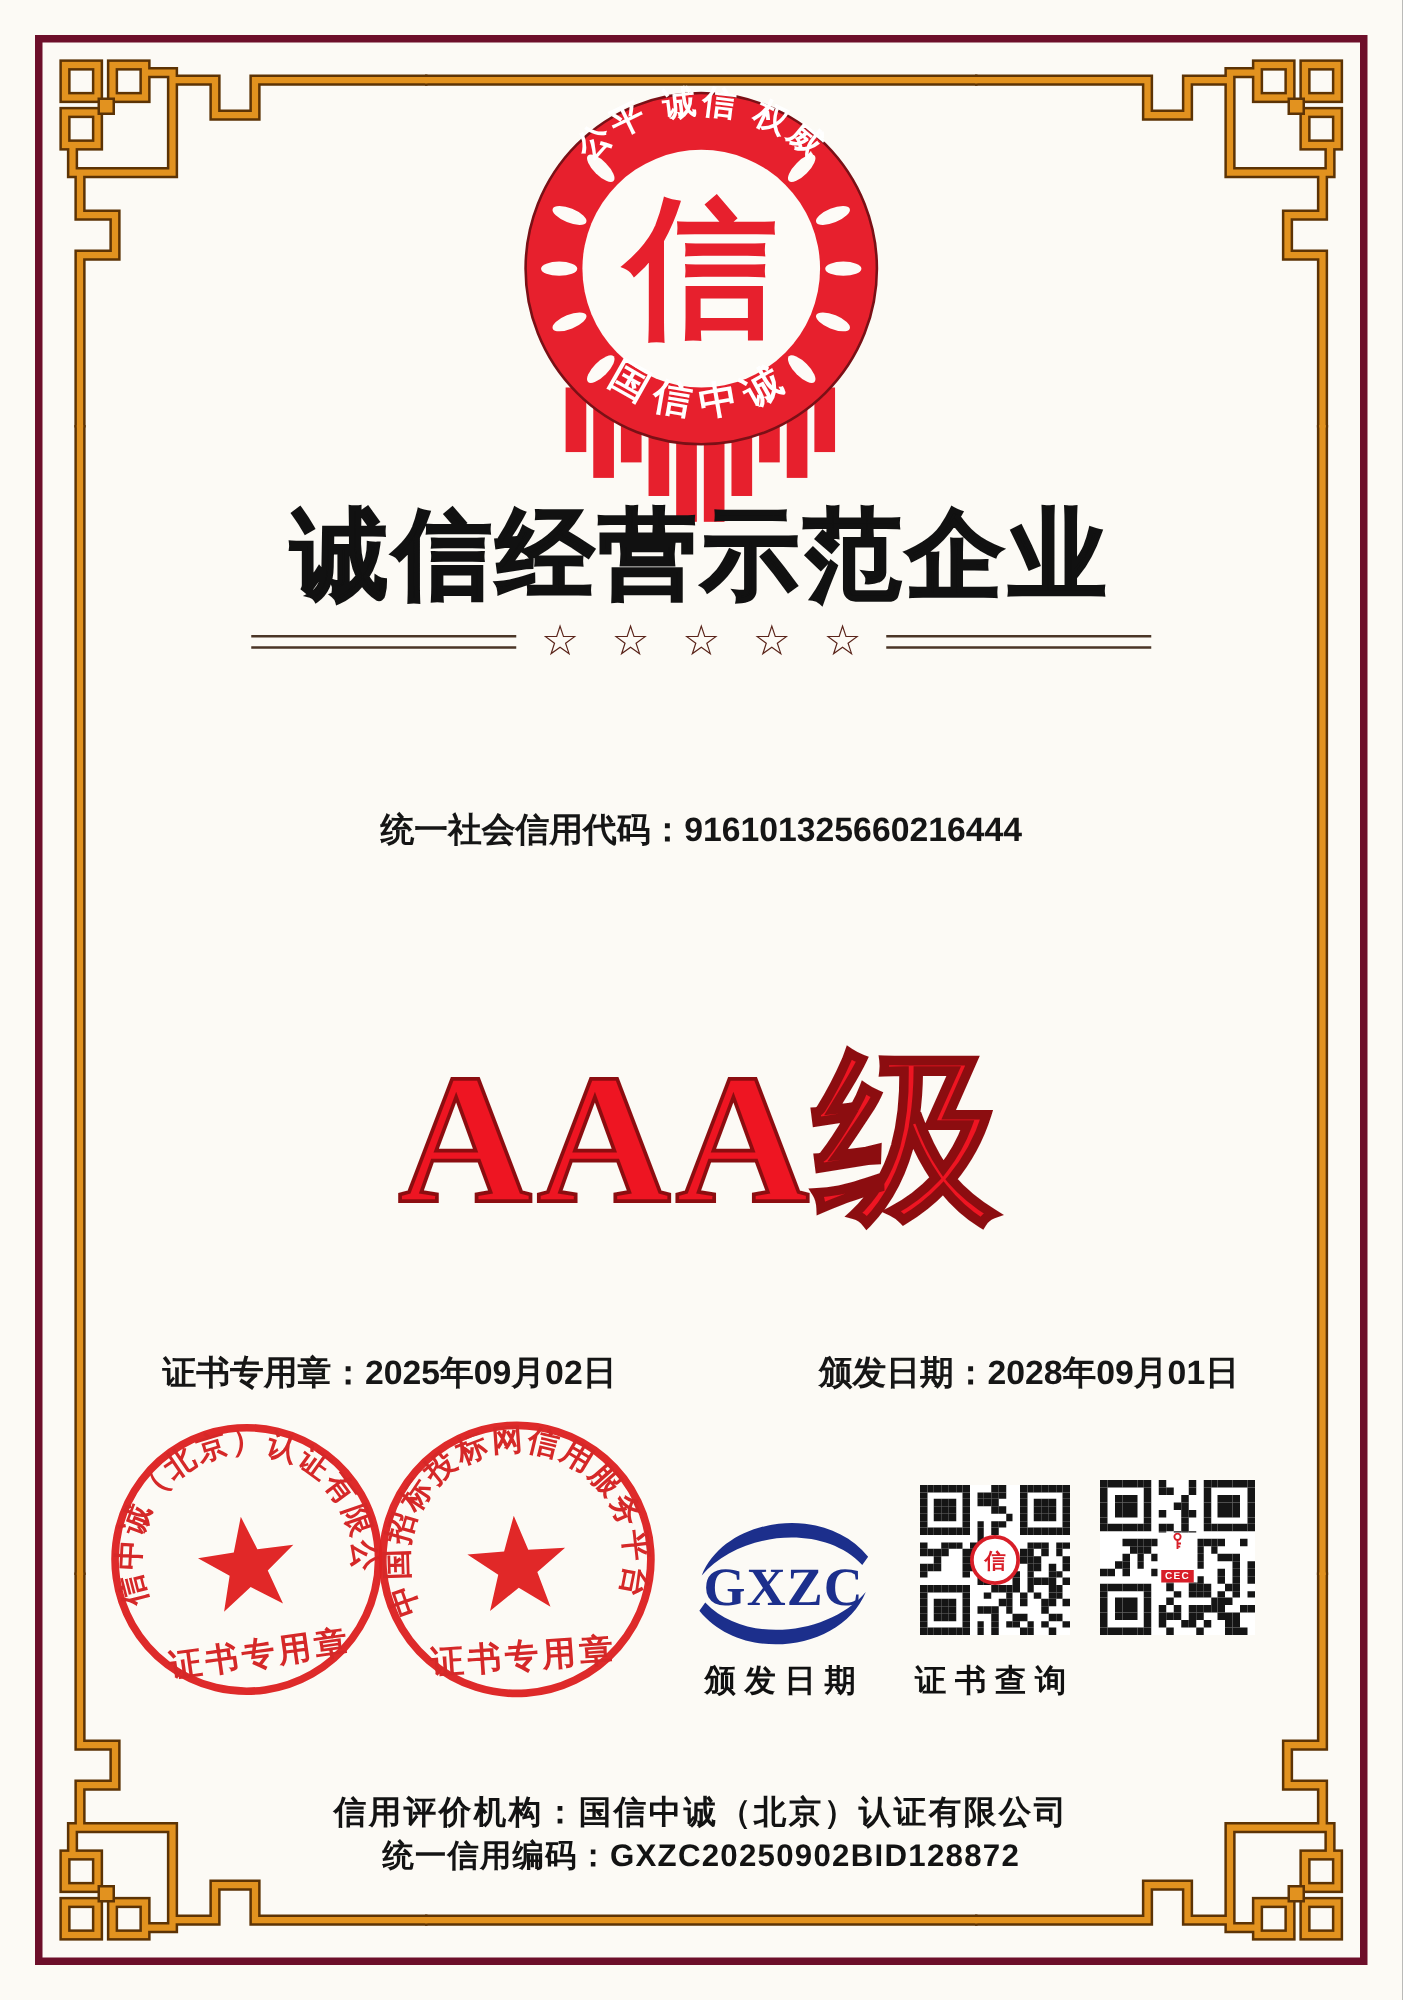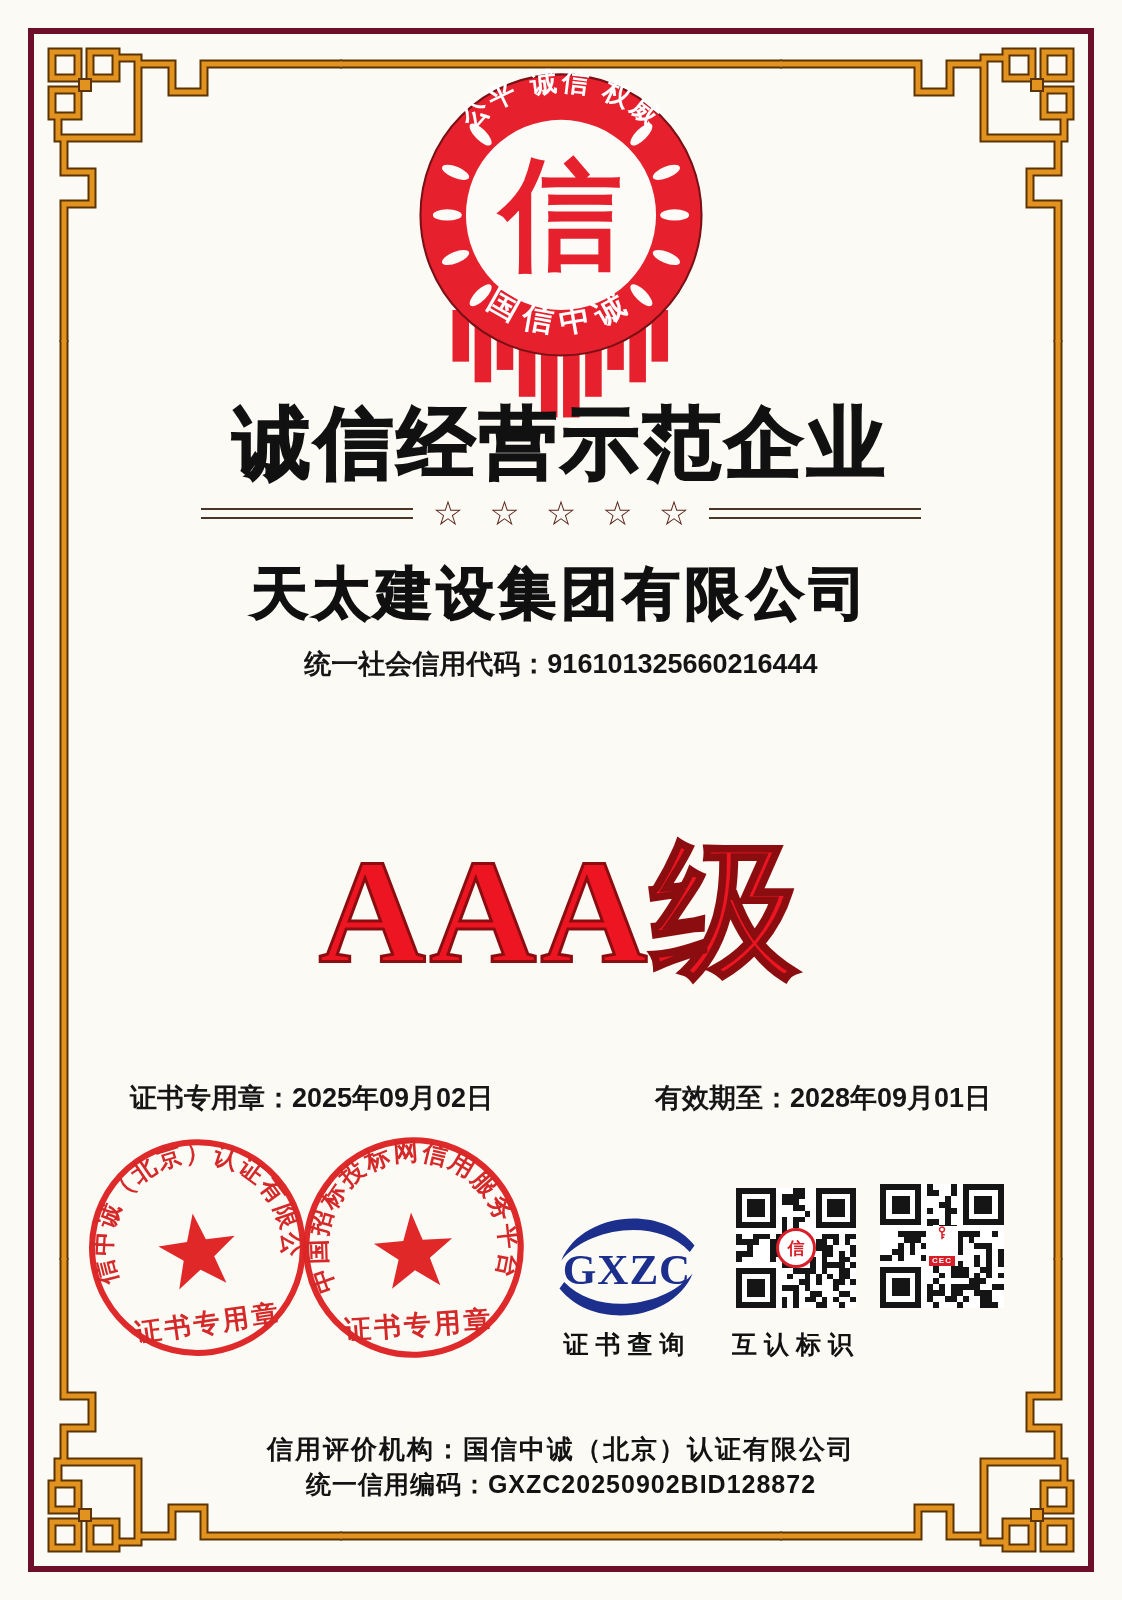--- a/index.html
+++ b/index.html
@@ -154,29 +154,28 @@
     <div class="stars">
       <span>☆</span>
       <span>☆</span>
       <span>☆</span>
       <span>☆</span>
       <span>☆</span>
     </div>
     <div class="dline"></div>
   </div>
 
-  <div class="abs company">天太建设集团有限公司</div>
   <div class="abs credit">统一社会信用代码：916101325660216444</div>
 
 
   <div class="abs rating">AAA级</div>
 
 
   <div class="abs date issue">证书专用章：2025年09月02日</div>
-  <div class="abs date valid">有效期至：2028年09月01日</div>
+  <div class="abs date valid">颁发日期：2028年09月01日</div>
 
   <div class="abs seal seal1">
     <svg viewBox="0 0 225 225" xmlns="http://www.w3.org/2000/svg">
       <defs>
           <path id="sealArc1" d="M 34 146 A 85 85 0 1 1 190 146"></path>
         </defs>
       <circle cx="112" cy="112" r="104" fill="none" stroke="#dd2222" stroke-width="6"></circle>
       <polygon fill="#e02020" points="112,78 121.4,105.1 150,105.6 127.2,122.9 135.5,150.4 112,134 88.5,150.4 96.8,122.9 74,105.6 102.6,105.1"></polygon>
       <text font-size="24" font-weight="900" fill="#d42020" letter-spacing="2">
         <textPath href="#sealArc1" startOffset="50%" text-anchor="middle">国信中诚（北京）认证有限公司</textPath>
@@ -631,19 +630,19 @@
       </div>
     <div class="qr-logo">
       <svg class="key-ic" viewBox="0 0 16 24">
         <circle cx="8" cy="5.5" r="4" fill="none" stroke="#d81e28" stroke-width="2.4"></circle>
         <path d="M 8 9.5 V 21 M 8 14 H 12.5 M 8 18 H 11.5" stroke="#d81e28" stroke-width="2.4" fill="none"></path>
       </svg>
       <span class="cec-tag">CEC</span>
     </div>
   </div>
 
-  <div class="abs badge-label lbl-gxzc">证书查询</div>
-  <div class="abs badge-label lbl-qr1">互认标识</div>
+  <div class="abs badge-label lbl-gxzc">颁发日期</div>
+  <div class="abs badge-label lbl-qr1">证书查询</div>
 
   <div class="abs foot f1">信用评价机构：国信中诚（北京）认证有限公司</div>
   <div class="abs foot f2">统一信用编码：GXZC20250902BID128872</div>
 
 </div>
 
 </body></html>

